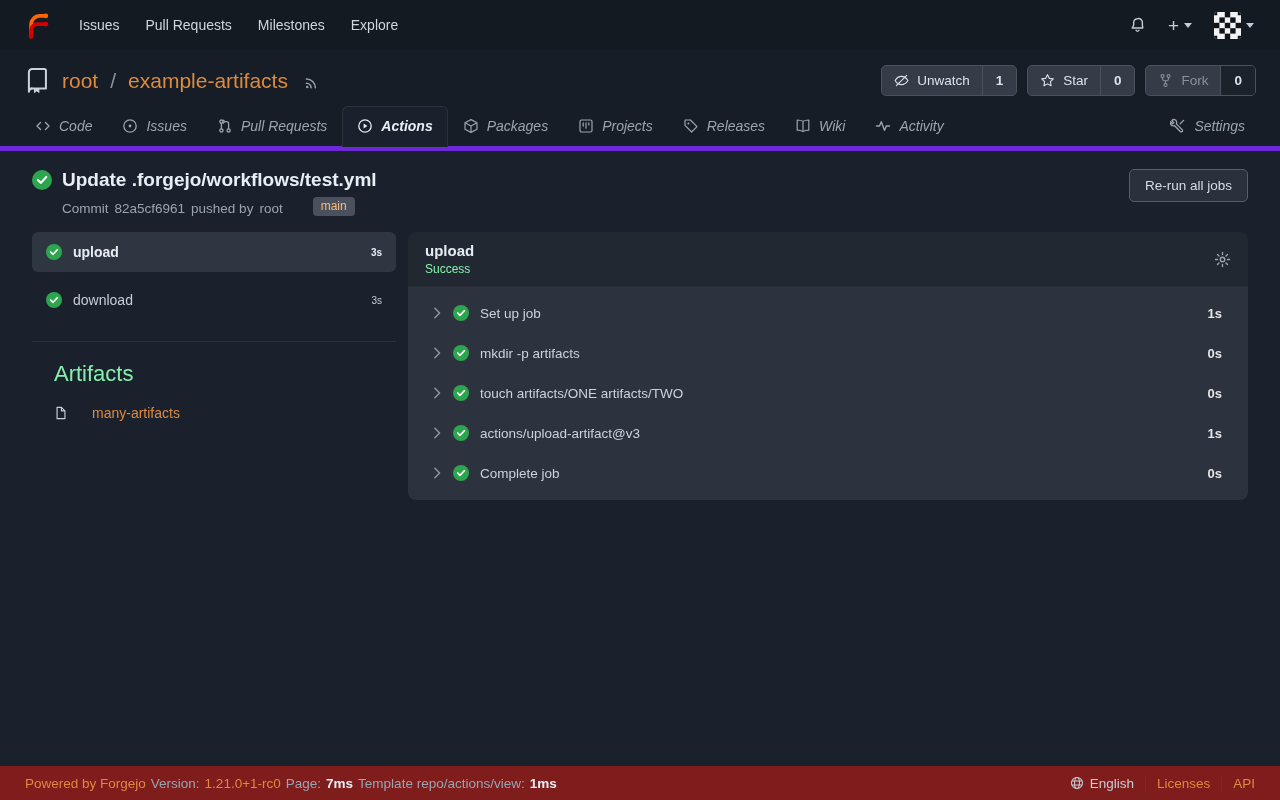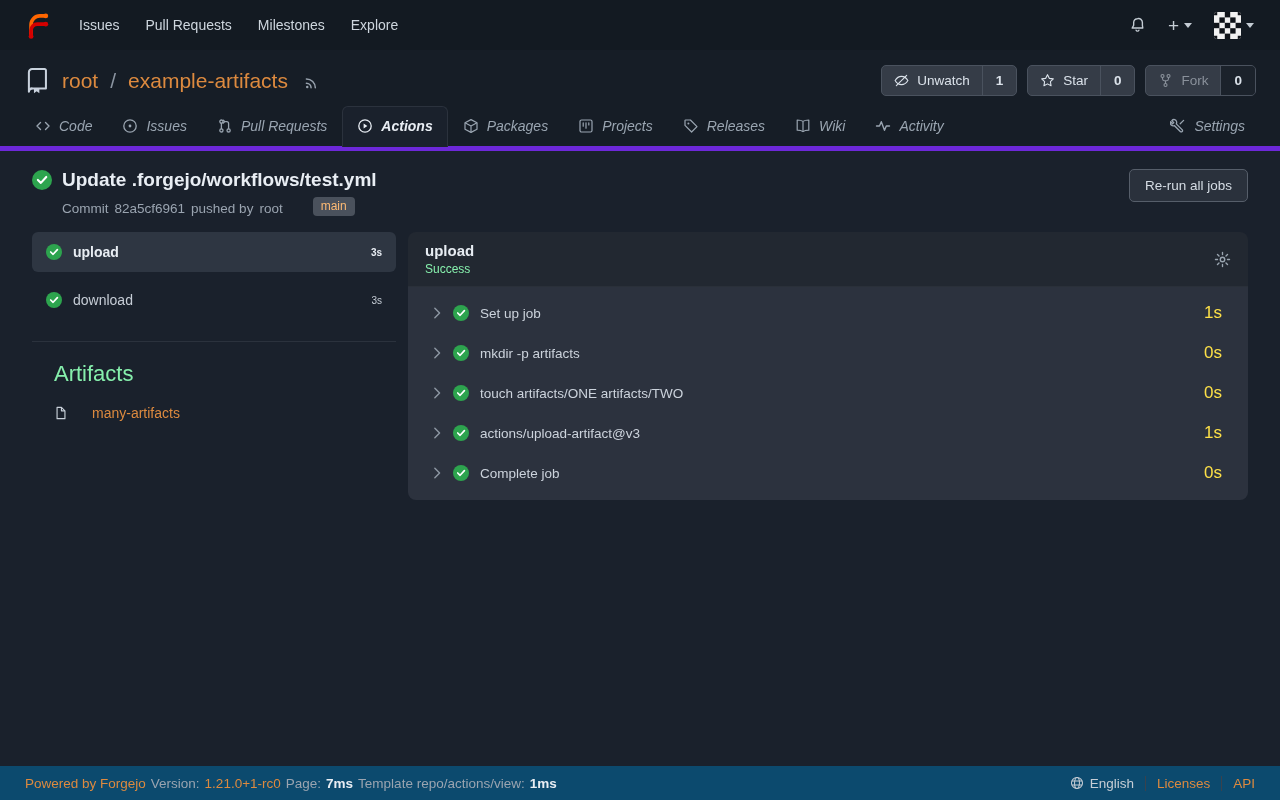--- a/index.html
+++ b/index.html
@@ -64,24 +64,24 @@
   .artifact-link { color:#dd8a3f; }
 
   .detail-col { flex:1; border-radius:8px; overflow:hidden; }
   .detail-head { background:#222831; padding:10px 17px; display:flex; align-items:center; border-bottom:1px solid rgba(255,255,255,0.04); }
   .detail-title { font-size:15px; font-weight:700; color:#e7ecf2; }
   .detail-status { font-size:12px; color:#86efac; margin-top:3px; }
   .gear-btn { margin-left:auto; color:#9aa5b0; cursor:pointer; }
   .steps { background:#2c323e; padding:6px 0 7px 0; }
   .step { height:40px; display:flex; align-items:center; padding:0 26px 0 24px; gap:11px; color:#ccd3dc; font-size:13.5px; cursor:pointer; }
   .step .chev { color:#8d97a3; }
-  .step-duration { margin-left:auto; color:#fde047; font-size:17px; }
+  .step-duration { margin-left:auto; color:#e5e5e5; font-size:13px;font-weight:bold; }
 
   
-  .footer { height:34px; background:#0c4a6e; display:flex; align-items:center; padding:0 25px; font-size:13.5px;
+  .footer { height:34px; background:#7f1d1d; display:flex; align-items:center; padding:0 25px; font-size:13.5px;
             color:#9aa4b0; flex-shrink:0; }
   .f-left { display:flex; gap:5px; align-items:center; white-space:nowrap; }
   .f-link { color:#dd8a3f; }
   .f-strong { color:#e8edf3; font-weight:700; }
   .f-right { margin-left:auto; display:flex; align-items:center; gap:11px; }
   .f-lang { display:flex; align-items:center; gap:6px; color:#c6cdd5; }
   .f-divider { width:1px; height:15px; background:#3a424d; }
 </style>
 </head>
 <body>

